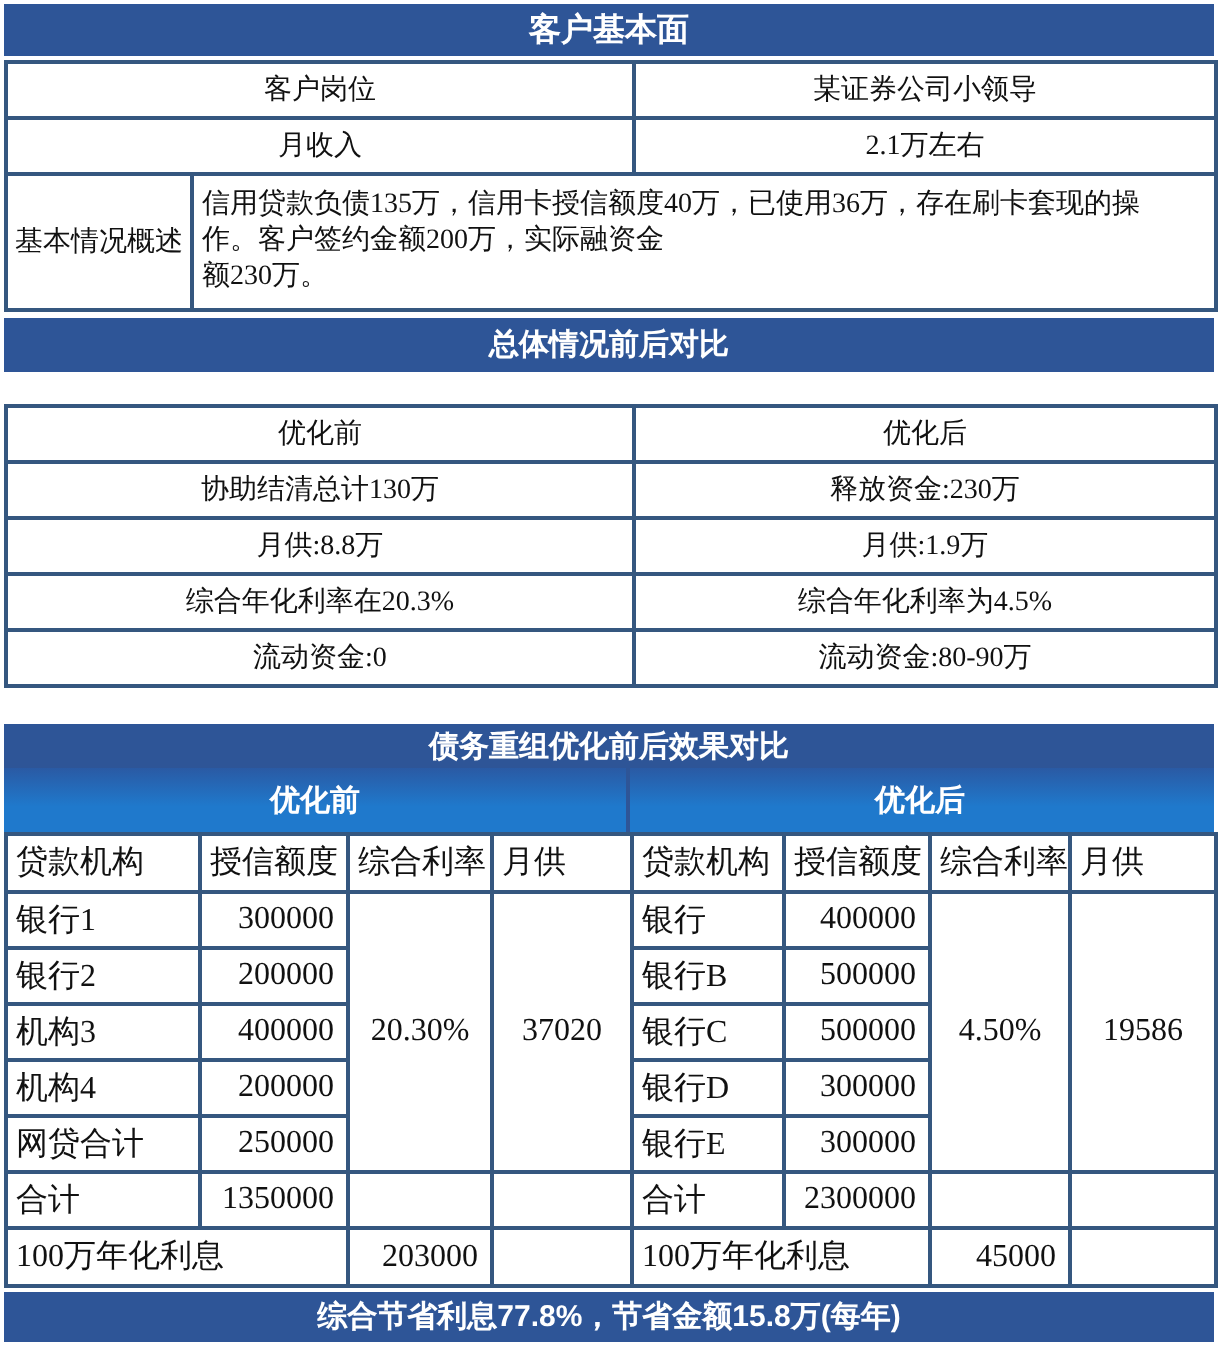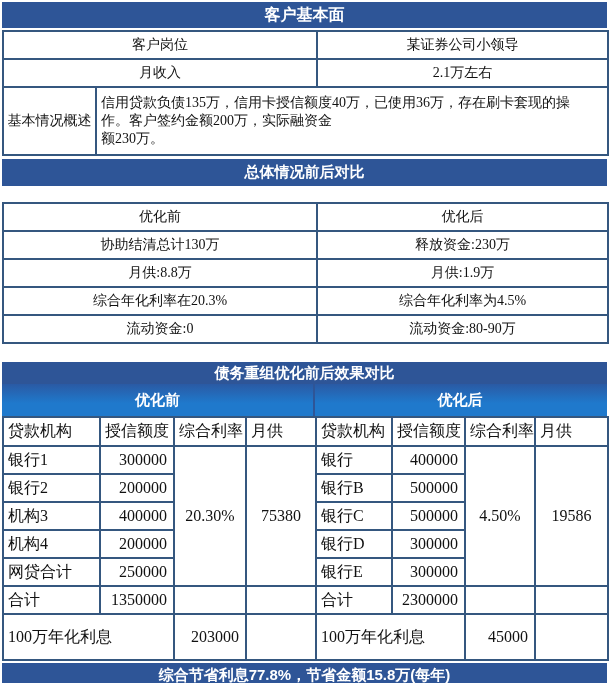--- a/index.html
+++ b/index.html
@@ -32,21 +32,21 @@
   .t-overview .ov-label{text-align:center;white-space:normal;}
   .t-overview .ov-text{text-align:left;vertical-align:top;white-space:pre-line;
       font-size:14px;line-height:18px;padding:6px 4px;}
   .t-compare td{height:28px;text-align:center;}
   .t-detail td{height:28px;font-size:16px;}
   .t-detail .hdr{text-align:left;padding-left:4px;}
   .t-detail .inst{text-align:left;padding-left:4px;}
   .t-detail .num{text-align:right;padding-right:6px;}
   .t-detail .mid{text-align:center;}
   .t-detail tr.hrow td{height:29px;}
-  .t-detail tr.irow td{height:46px;}
+  .t-detail tr.irow td{height:29px;}
 </style>
 </head>
 <body>
 
 <div class="page">
 
   <div class="band h1">
     <span>客户基本面</span>
   </div>
 
@@ -143,21 +143,21 @@
       <td class="hdr">月供</td>
       <td class="hdr">贷款机构</td>
       <td class="hdr">授信额度</td>
       <td class="hdr">综合利率</td>
       <td class="hdr">月供</td>
     </tr>
     <tr>
       <td class="inst">银行1</td>
       <td class="num">300000</td>
       <td class="mid" rowspan="5">20.30%</td>
-      <td class="mid" rowspan="5">75380</td>
+      <td class="mid" rowspan="5">37020</td>
       <td class="inst">银行</td>
       <td class="num">400000</td>
       <td class="mid" rowspan="5">4.50%</td>
       <td class="mid" rowspan="5">19586</td>
     </tr>
     <tr>
       <td class="inst">银行2</td>
       <td class="num">200000</td>
       <td class="inst">银行B</td>
       <td class="num">500000</td>

